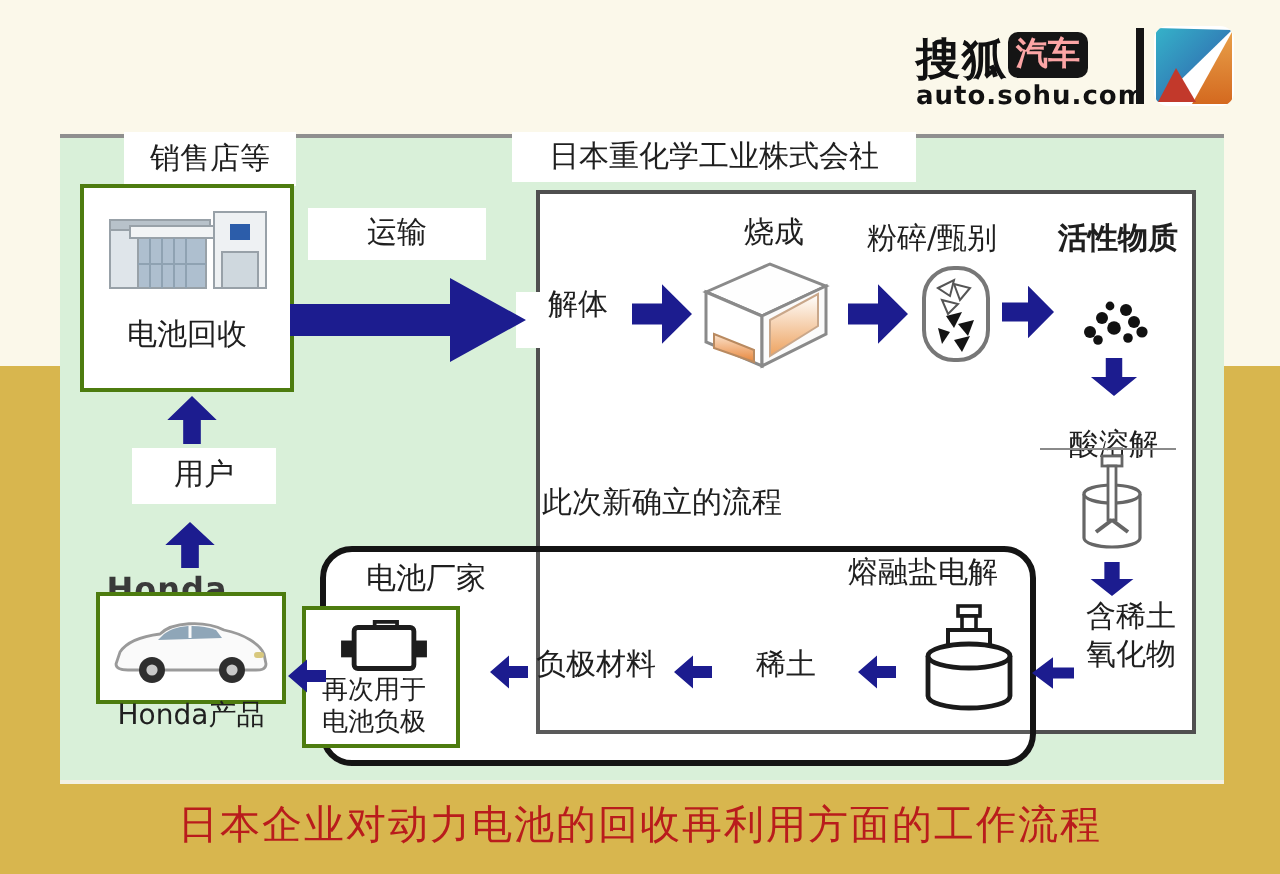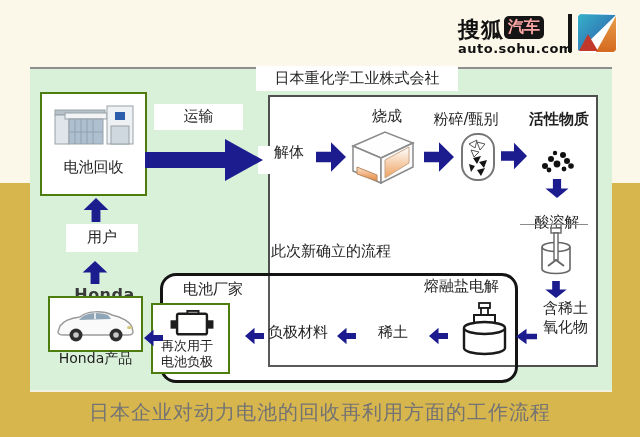--- a/index.html
+++ b/index.html
@@ -12,21 +12,21 @@
   .graybox{background:#fff;border:2px solid #4d7c0f;box-sizing:border-box;}
   .gold{background:#d8b64e;}
   .panel{background:#d9f0d9;border-top:2px solid #8f8f8f;border-bottom:2px solid #f2f1e4;box-sizing:border-box;}
   .companybox{background:#fff;border:2px solid #4f4f4f;box-sizing:border-box;z-index:1;}
   .roundfill{background:#fff;border-radius:16px;z-index:2;}
   .crossline{background:#5a5a5a;z-index:3;}
   .roundborder{border:3px solid #141414;border-radius:16px;box-sizing:border-box;z-index:4;background:transparent;}
   .z5{z-index:5;}
   .z6{z-index:6;}
   .arrow{fill:#1c1c8f;}
-  .caption{color:#737373;font-size:20px;letter-spacing:1px;text-align:center;width:100%;}
+  .caption{color:#b91c1c;font-size:20px;letter-spacing:1px;text-align:center;width:100%;}
   .brand{font-weight:bold;color:#111;font-size:22px;letter-spacing:1px;}
   .badge{background:#151515;border-radius:5px;color:#fca5a5;font-weight:bold;font-size:16px;}
   .domain{font-weight:bold;color:#111;font-size:13px;letter-spacing:0.5px;}
   .honda-word{font-weight:bold;color:#3a3a3a;font-size:16px;letter-spacing:0.5px;}
   .small13{font-size:13px;}
 </style>
 </head>
 <body>
 
 <div class="stage">
@@ -56,20 +56,21 @@
         <rect x="0" y="0" width="40" height="40" fill="#fff"></rect>
         <polygon points="1,1 39,2 1,39" fill="url(#lgBlue)"></polygon>
         <polygon points="39,3 39,39 19,39" fill="url(#lgOr)"></polygon>
         <polygon points="2,38 21,38 11,21" fill="#c2392b"></polygon>
       </g>
     </svg>
   </div>
 
   <div class="abs panel" style="left:30px;top:67px;width:582px;height:325px;"></div>
 
+  <div class="abs whitebox ctr txt z5" style="left:62px;top:66px;width:86px;height:27px;">销售店等</div>
   <div class="abs whitebox ctr txt z5" style="left:256px;top:66px;width:202px;height:25px;">日本重化学工业株式会社</div>
 
   <div class="abs graybox z5" style="left:40px;top:92px;width:107px;height:104px;">
     <svg class="abs" style="left:11px;top:8px;" width="84" height="50" viewBox="0 0 84 50">
       <rect x="2" y="8" width="50" height="5" fill="#b8c2ca" stroke="#98a1a8" stroke-width="1"></rect>
       <rect x="2" y="13" width="14" height="29" fill="#dfe5ea" stroke="#98a1a8" stroke-width="1"></rect>
       <rect x="12" y="11" width="42" height="6" fill="#f2f4f5" stroke="#98a1a8" stroke-width="1"></rect>
       <rect x="16" y="17" width="34" height="25" fill="#aebfcf" stroke="#98a1a8" stroke-width="1"></rect>
       <line x1="22" y1="17" x2="22" y2="42" stroke="#8fa2b2" stroke-width="1"></line>
       <line x1="28" y1="17" x2="28" y2="42" stroke="#8fa2b2" stroke-width="1"></line>
@@ -208,21 +209,21 @@
     <polygon class="arrow" points="30,12 15,12 15,3 0,17 15,31 15,22 30,22"></polygon>
   </svg>
 
   <svg class="abs z5" style="left:81px;top:198px;" width="30" height="24" viewBox="0 0 34 30" preserveAspectRatio="none">
     <polygon class="arrow" points="12,30 12,15 3,15 17,0 31,15 22,15 22,30"></polygon>
   </svg>
   <div class="abs whitebox ctr txt z5" style="left:66px;top:224px;width:72px;height:28px;">用户</div>
   <svg class="abs z5" style="left:80px;top:261px;" width="30" height="23" viewBox="0 0 34 30" preserveAspectRatio="none">
     <polygon class="arrow" points="12,30 12,15 3,15 17,0 31,15 22,15 22,30"></polygon>
   </svg>
-  <div class="abs honda-word ctr z5" style="left:57px;top:285px;width:95px;">Honda</div>
+  <div class="abs honda-word ctr z5" style="left:36px;top:285px;width:95px;">Honda</div>
   <div class="abs graybox z5" style="left:48px;top:296px;width:95px;height:56px;text-decoration:underline;">
     <svg class="abs" style="left:4px;top:4px;" width="84" height="44" viewBox="0 0 84 44">
       <path d="M4,30 L6,24 C10,18 18,16 26,15 C32,9 48,8 58,13 C68,15 76,20 78,25 L79,30 C79,33 76,33 74,33 L10,33 C6,33 4,32 4,30 Z" fill="#fafafa" stroke="#9a9a9a" stroke-width="1.4"></path>
       <path d="M28,15 C34,10 46,10 54,13 L57,17 L25,18 Z" fill="#8fa6b8"></path>
       <line x1="41" y1="11" x2="41" y2="17" stroke="#fafafa" stroke-width="1.5"></line>
       <circle cx="22" cy="33" r="6.5" fill="#2e2e2e"></circle>
         <circle cx="22" cy="33" r="2.8" fill="#c9c9c9"></circle>
       <circle cx="62" cy="33" r="6.5" fill="#2e2e2e"></circle>
         <circle cx="62" cy="33" r="2.8" fill="#c9c9c9"></circle>
       <rect x="73" y="24" width="5" height="3" rx="1.5" fill="#d8c87e"></rect>

